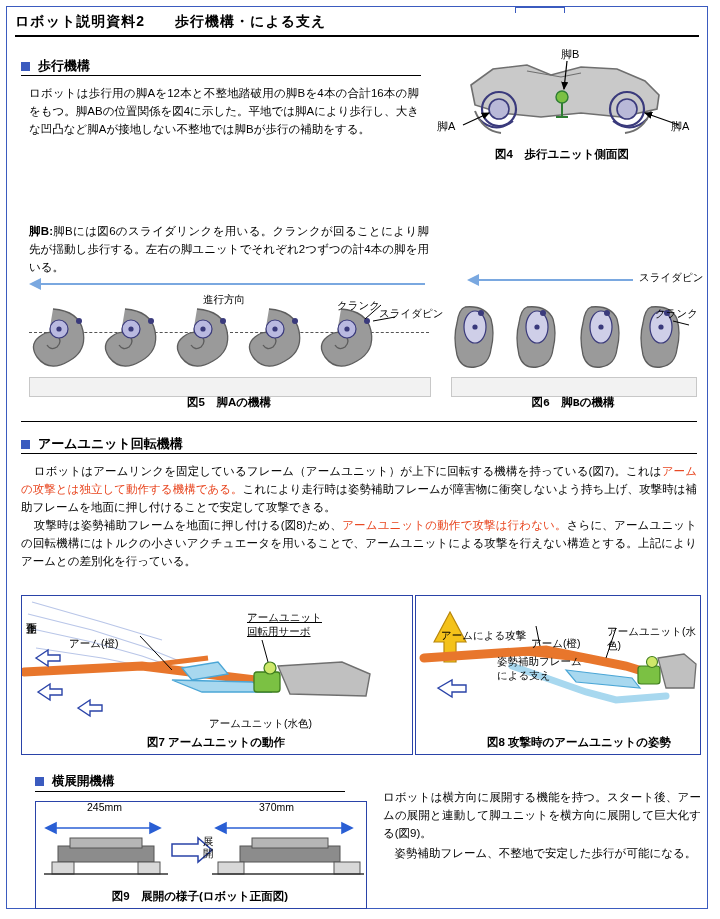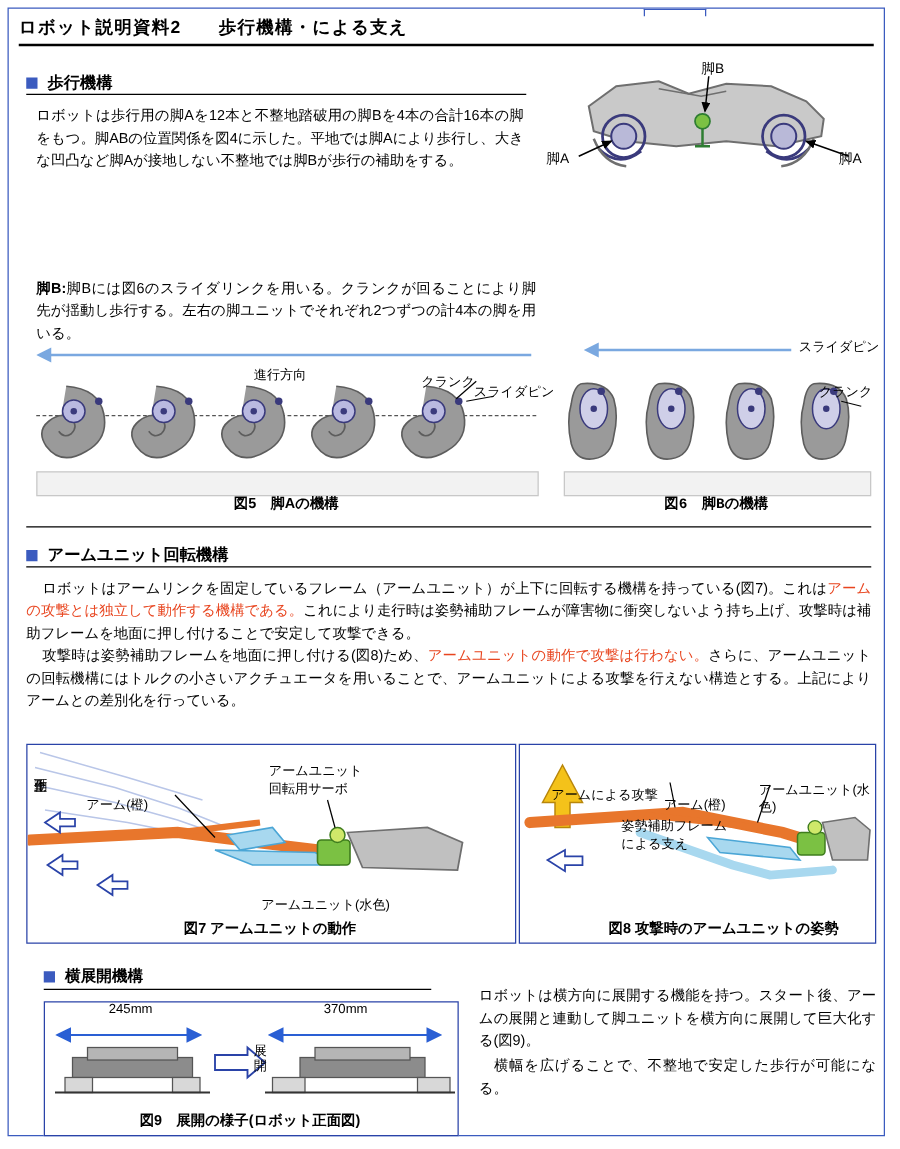--- a/index.html
+++ b/index.html
@@ -129,20 +129,21 @@
       <defs>
         <marker id="ah4" markerWidth="7" markerHeight="7" refX="6" refY="3" orient="auto">
           <path d="M0,0 L7,3 L0,6 Z" fill="#000"></path>
         </marker>
       </defs>
     </svg>
   </div>
   <div class="lbl-m" style="left:554px;top:40px;">脚B</div>
   <div class="lbl-m" style="left:430px;top:112px;">脚A</div>
   <div class="lbl-m" style="left:664px;top:112px;">脚A</div>
+  <div class="cap" style="left:424px;top:140px;width:262px;">図4　歩行ユニット側面図</div>
 
   <div class="panel" style="left:22px;top:370px;width:400px;height:18px;"></div>
   <div class="arrowline" style="left:22px;top:325px;width:400px;"></div>
 
   <div style="position:absolute;left:22px;top:270px;width:400px;height:14px;">
     <svg width="400" height="14" viewBox="0 0 400 14">
       <line x1="396" y1="7" x2="8" y2="7" stroke="#7aa8e0" stroke-width="2"></line>
       <path d="M0,7 L12,1 L12,13 Z" fill="#7aa8e0"></path>
     </svg>
   </div>
@@ -267,21 +268,21 @@
       </g>
 
       <g stroke="#000" stroke-width="1">
         <line x1="118" y1="40" x2="150" y2="74"></line>
         <line x1="240" y1="44" x2="246" y2="66"></line>
       </g>
     </svg>
   </div>
   <div class="lbl-s" style="left:18px;top:608px;writing-mode:vertical-rl;">上下動作</div>
   <div class="lbl-s" style="left:62px;top:630px;">アーム(橙)</div>
-  <div class="lbl-s" style="left:208px;top:604px;line-height:1.3;white-space:pre-line;">アームユニット
+  <div class="lbl-s" style="left:240px;top:604px;line-height:1.3;white-space:pre-line;text-decoration:underline;">アームユニット
 回転用サーボ</div>
   <div class="lbl-s" style="left:202px;top:710px;">アームユニット(水色)</div>
   <div class="cap" style="left:14px;top:728px;width:390px;">図7 アームユニットの動作</div>
 
   <div class="fig78-box" style="left:408px;top:588px;width:284px;height:158px;"></div>
   <div style="position:absolute;left:409px;top:589px;width:282px;height:130px;overflow:hidden;">
     <svg width="282" height="130" viewBox="0 0 282 130">
 
       <path d="M18 46 L34 16 L50 46 L40 46 L40 66 L28 66 L28 46 Z" fill="#f4c21a" stroke="#b8860b" stroke-width="1.2"></path>
 
@@ -312,21 +313,21 @@
   <div class="lbl-s" style="left:490px;top:648px;line-height:1.3;white-space:pre-line;">姿勢補助フレーム
 による支え</div>
   <div class="cap" style="left:408px;top:728px;width:328px;">図8 攻撃時のアームユニットの姿勢</div>
 
   <div class="sec-head" style="left:28px;top:766px;font-size:12.5px;">
     <span class="sq"></span><span class="txt">横展開機構</span>
   </div>
   <div class="sec-rule" style="left:28px;top:784px;width:310px;"></div>
 
   <p class="body" style="left:376px;top:782px;width:318px;">ロボットは横方向に展開する機能を持つ。スタート後、アームの展開と連動して脚ユニットを横方向に展開して巨大化する(図9)。</p>
-  <p class="body" style="left:376px;top:838px;width:318px;">　横幅を広げることで、不整地で安定した歩行が可能になる。</p>
+  <p class="body" style="left:376px;top:838px;width:318px;">　姿勢補助フレーム、不整地で安定した歩行が可能になる。</p>
 
   <div class="fig9-box" style="left:28px;top:794px;width:330px;height:106px;"></div>
   <div style="position:absolute;left:29px;top:795px;width:328px;height:84px;overflow:hidden;">
     <svg width="328" height="84" viewBox="0 0 328 84">
 
       <g stroke="#2a5fd4" stroke-width="1.6" fill="#2a5fd4">
         <line x1="16" y1="26" x2="118" y2="26"></line>
         <path d="M10,26 L20,21 L20,31 Z"></path>
         <path d="M124,26 L114,21 L114,31 Z"></path>
         <line x1="186" y1="26" x2="310" y2="26"></line>

